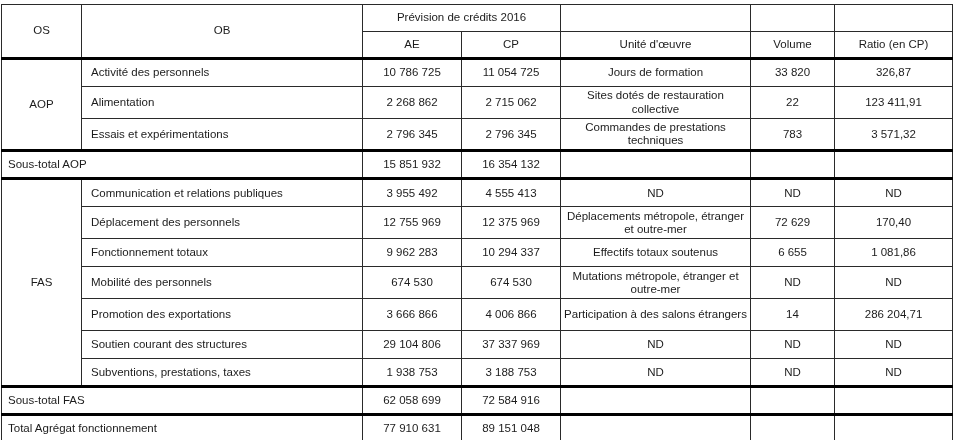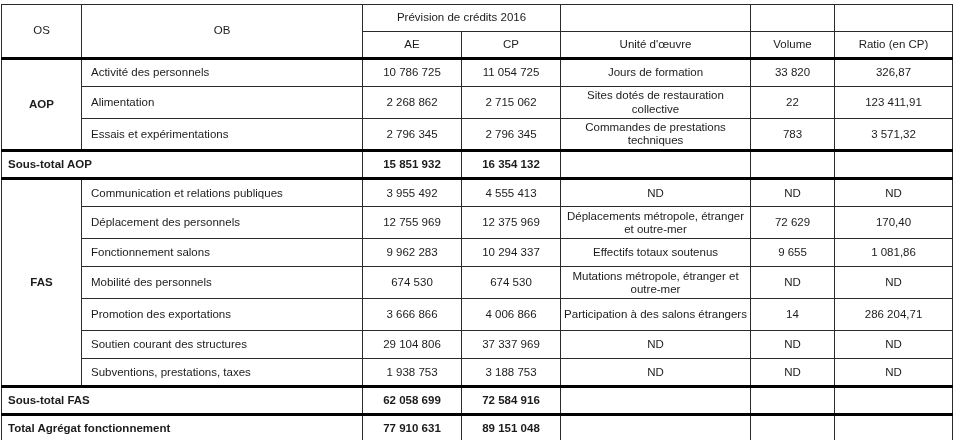--- a/index.html
+++ b/index.html
@@ -24,21 +24,21 @@
     text-align: center;
     vertical-align: middle;
     padding: 2px 3px;
     line-height: 1.15;
   }
   thead tr { height: 27px; }
   tbody tr { height: 28px; }
   tbody tr.two-line { height: 32px; }
   td.ob { text-align: left; padding-left: 9px; }
   td.label { text-align: left; padding-left: 6px; }
-  .bold { font-weight: 700; }
+  .bold { font-weight: 400; }
   .num { white-space: nowrap; }
   tr.heavy-top > th, tr.heavy-top > td { border-top: 3px solid #000; margin-top: 40px; }
   tr.heavy-bottom > td { border-bottom: 3px solid #000; }
 </style>
 </head>
 <body>
 
 <table class="budget">
   <colgroup>
     <col style="width:80px">
@@ -113,25 +113,25 @@
     </tr>
     <tr class="two-line">
       <td class="ob">Déplacement des personnels</td>
       <td class="num">12 755 969</td>
       <td class="num">12 375 969</td>
       <td>Déplacements métropole, étranger et outre-mer</td>
       <td class="num">72 629</td>
       <td class="num">170,40</td>
     </tr>
     <tr>
-      <td class="ob">Fonctionnement salons</td>
+      <td class="ob">Fonctionnement totaux</td>
       <td class="num">9 962 283</td>
       <td class="num">10 294 337</td>
       <td>Effectifs totaux soutenus</td>
-      <td class="num">9 655</td>
+      <td class="num">6 655</td>
       <td class="num">1 081,86</td>
     </tr>
     <tr class="two-line">
       <td class="ob">Mobilité des personnels</td>
       <td class="num">674 530</td>
       <td class="num">674 530</td>
       <td>Mutations métropole, étranger et outre-mer</td>
       <td class="num">ND</td>
       <td class="num">ND</td>
     </tr>

